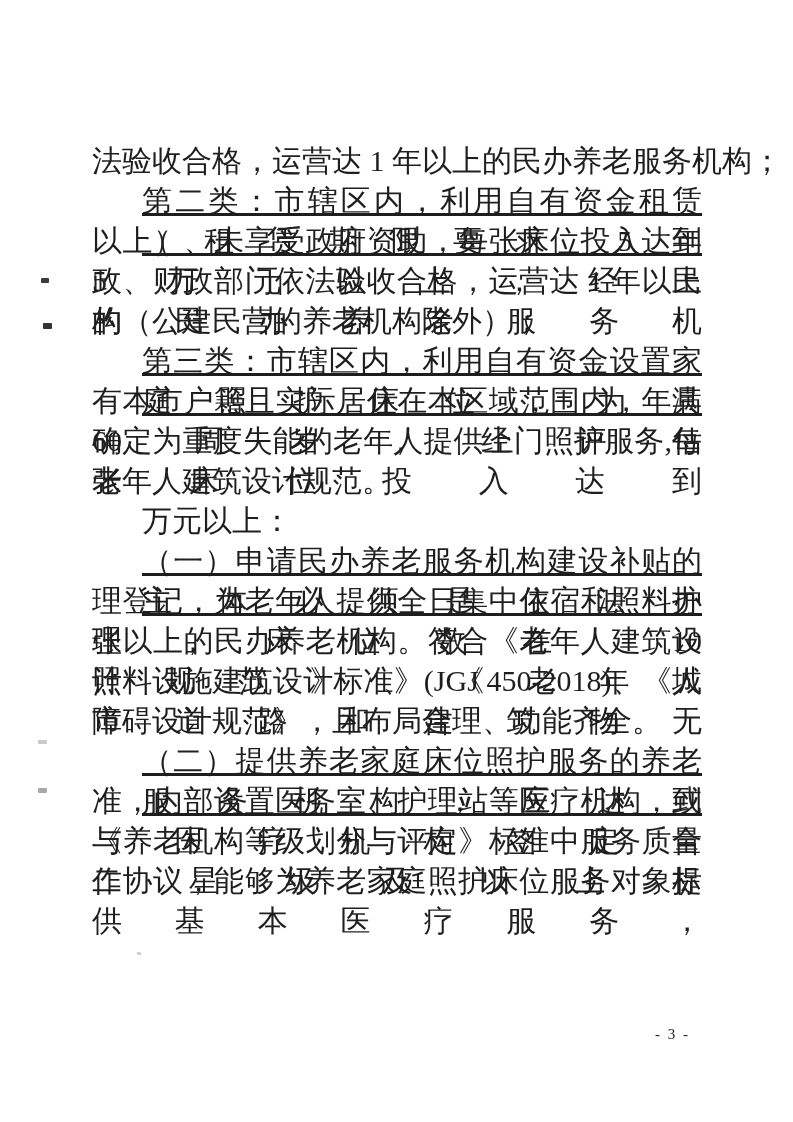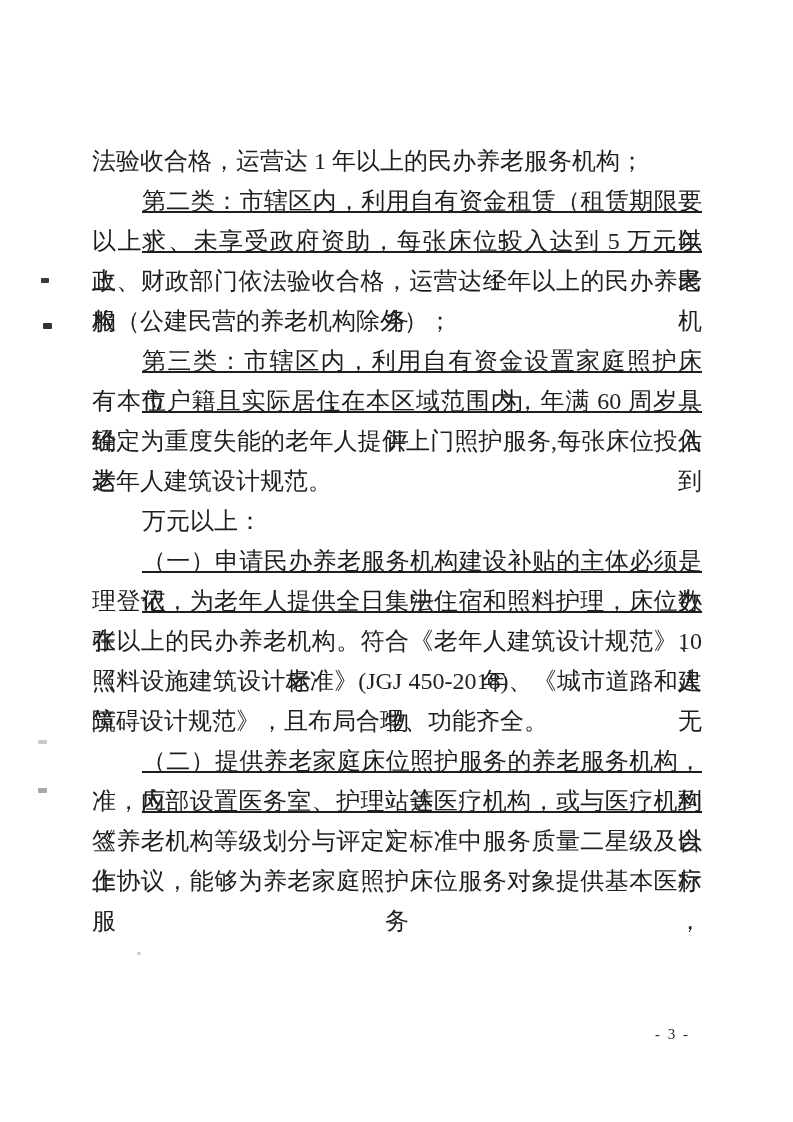--- a/index.html
+++ b/index.html
@@ -19,21 +19,21 @@
   }
   .doc-body {
     position: absolute;
     left: 92px;
     top: 141px;
     width: 610px;
   }
   .line {
     height: 40px;
     line-height: 40px;
-    font-size: 24px;
+    font-size: 30px;
     white-space: nowrap;
     overflow: visible;
     text-align: left;
   }
   .line.justify {
     text-align: justify;
     text-align-last: justify;
     white-space: normal;
   }
   .line.indent {

